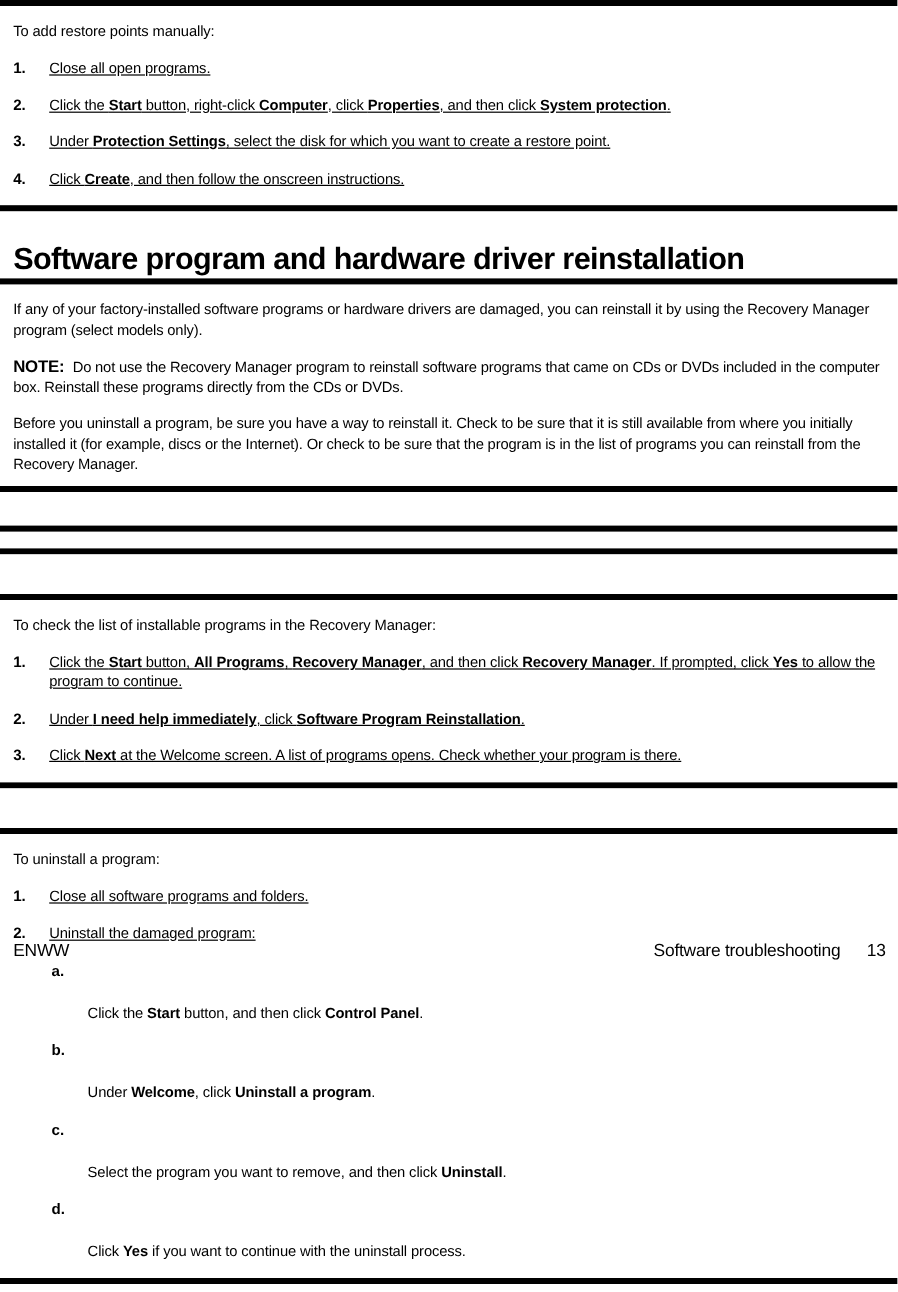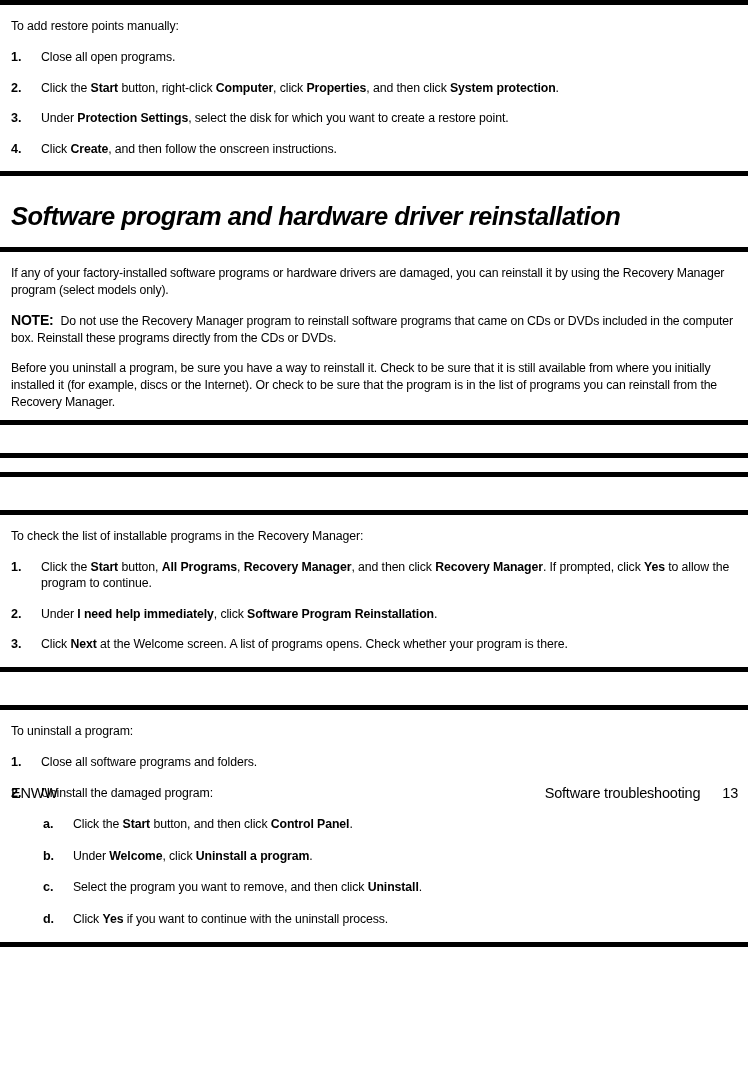--- a/index.html
+++ b/index.html
@@ -49,38 +49,38 @@
     margin-top: 14px;
     font-size: 12.3px;
     line-height: 1.32;
     letter-spacing: -0.1px;
   }
   .li-row .marker {
     flex: 0 0 30px;
     font-weight: bold;
     font-size: 12.6px;
   }
-  .li-row .li-text { flex: 1 1 auto; }
+  .li-row .li-text { flex: 1 1 auto; text-decoration: underline; }
 
   
   .sub-row {
     display: flex;
     align-items: flex-start;
     margin-top: 15px;
     margin-left: 32px;
     font-size: 12.3px;
     line-height: 1.32;
     letter-spacing: -0.1px;
   }
   .sub-row .marker {
     flex: 0 0 30px;
     font-weight: bold;
     font-size: 12.6px;
   }
-  .sub-row .li-text { flex: 1 1 auto; }
+  .sub-row .li-text { flex: 1 1 auto; margin-top: 35px; }
 
   .para {
     font-size: 12.3px;
     line-height: 1.36;
     margin: 13px 0 0 0;
     letter-spacing: -0.15px;
   }
 
   .note-para {
     font-size: 12.3px;
@@ -98,22 +98,21 @@
   h1.heading {
     font-size: 25.5px;
     font-weight: bold;
     letter-spacing: -0.5px;
     margin: 0;
     padding: 0 11px;
     line-height: 1.0;
   }
   .heading-wrap {
     padding-top: 28px;
-    padding-bottom: 17px;
-    font-style: italic;
+    padding-bottom: 2px;
   }
 
   b, strong { font-weight: bold; }
 
   .spacer-sm { height: 14px; }
   .spacer-xs { height: 10px; }
   .gap-band { height: 28px; background: #ffffff; }
   .gap-band-2 { height: 33px; background: #ffffff; }
 
   

